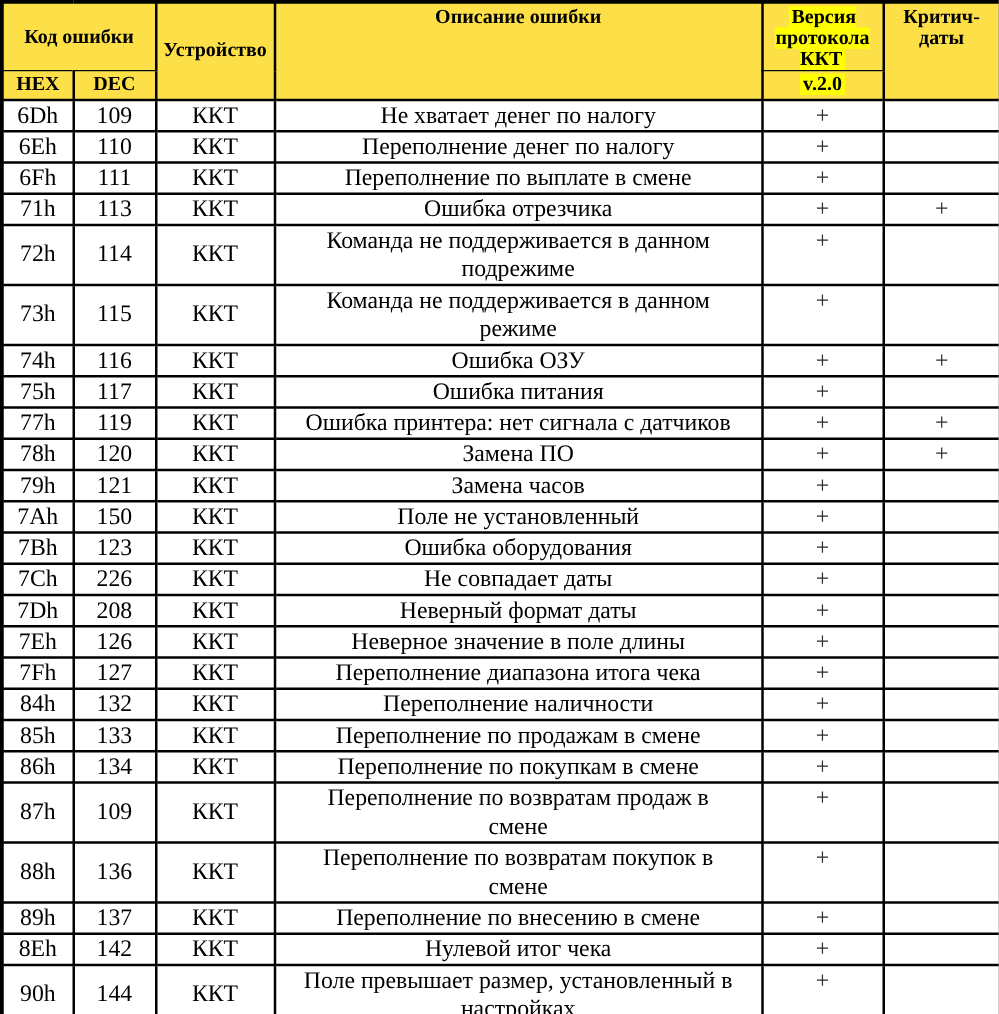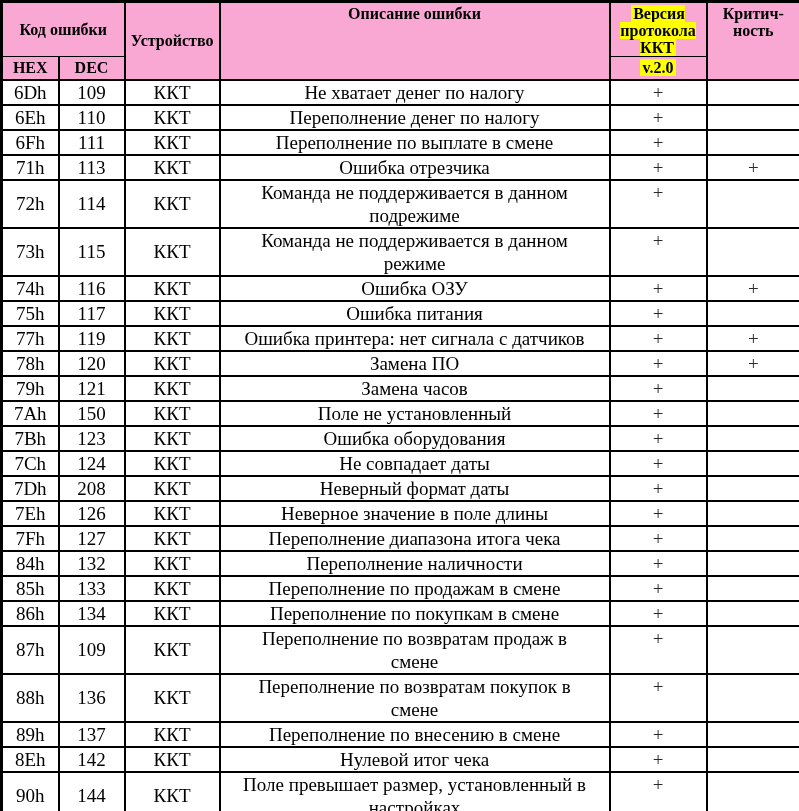--- a/index.html
+++ b/index.html
@@ -16,21 +16,21 @@
     table-layout: fixed;
     border: 3px solid #000;
   }
   .err-table th, .err-table td {
     border: 2px solid #000;
     padding: 0;
   }
 
   
   .err-table thead th {
-    background: #f9a8d4;
+    background: #fde047;
     font-weight: bold;
     font-size: 16px;
     line-height: 17px;
     text-align: center;
     vertical-align: middle;
   }
   tr.h1 { height: 50px; }
   tr.h2 { height: 23px; }
   .th-top { vertical-align: top !important; padding-top: 2px !important; }
   .th-split { border-bottom-width: 1px !important; }
@@ -74,21 +74,21 @@
       <col style="width:97px">
       <col style="width:94px">
     </colgroup>
     <thead>
       <tr class="h1">
         <th colspan="2" class="th-split">Код ошибки</th>
         <th rowspan="2">Устройство</th>
         <th rowspan="2" class="th-top">Описание ошибки</th>
         <th class="th-top th-split"><span class="hl">Версия протокола ККТ</span></th>
         <th rowspan="2" class="th-top prewrap">Критич-
-ность</th>
+даты</th>
       </tr>
       <tr class="h2">
         <th>HEX</th>
         <th>DEC</th>
         <th><span class="hl">v.2.0</span></th>
       </tr>
     </thead>
     <tbody>
         <tr>
           <td class="td-hex">6Dh</td>
@@ -191,21 +191,21 @@
         <tr>
           <td class="td-hex">7Bh</td>
           <td class="td-dec">123</td>
           <td class="td-device">ККТ</td>
           <td class="td-desc">Ошибка оборудования</td>
           <td class="td-plus">+</td>
           <td class="td-plus"></td>
         </tr>
         <tr>
           <td class="td-hex">7Ch</td>
-          <td class="td-dec">124</td>
+          <td class="td-dec">226</td>
           <td class="td-device">ККТ</td>
           <td class="td-desc">Не совпадает даты</td>
           <td class="td-plus">+</td>
           <td class="td-plus"></td>
         </tr>
         <tr>
           <td class="td-hex">7Dh</td>
           <td class="td-dec">208</td>
           <td class="td-device">ККТ</td>
           <td class="td-desc">Неверный формат даты</td>

